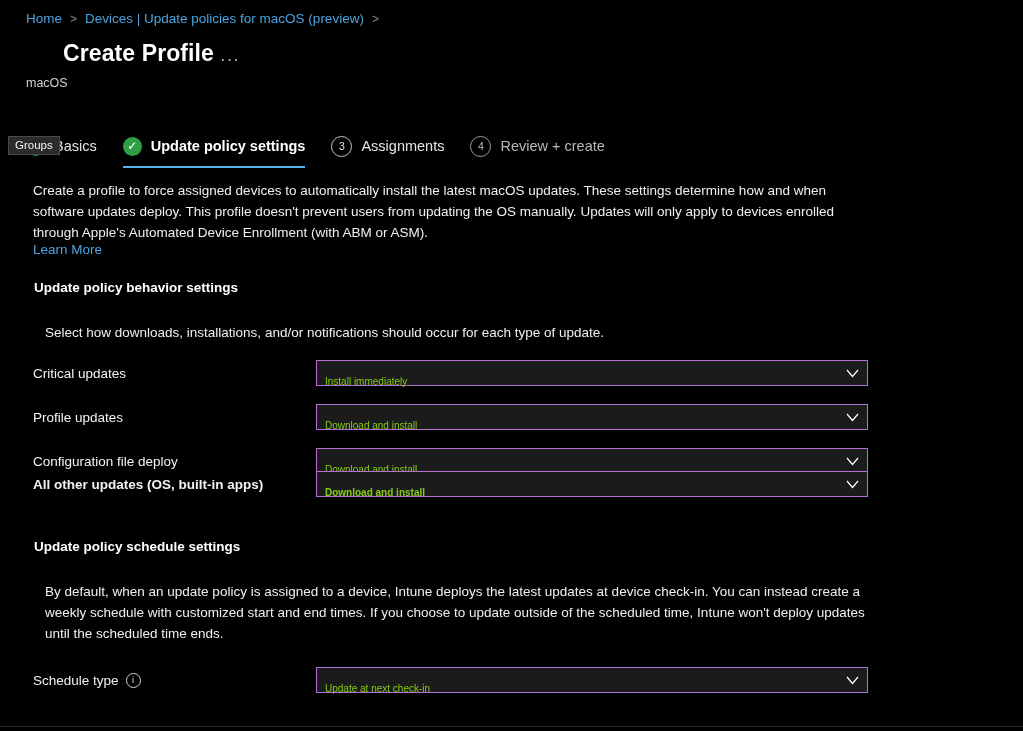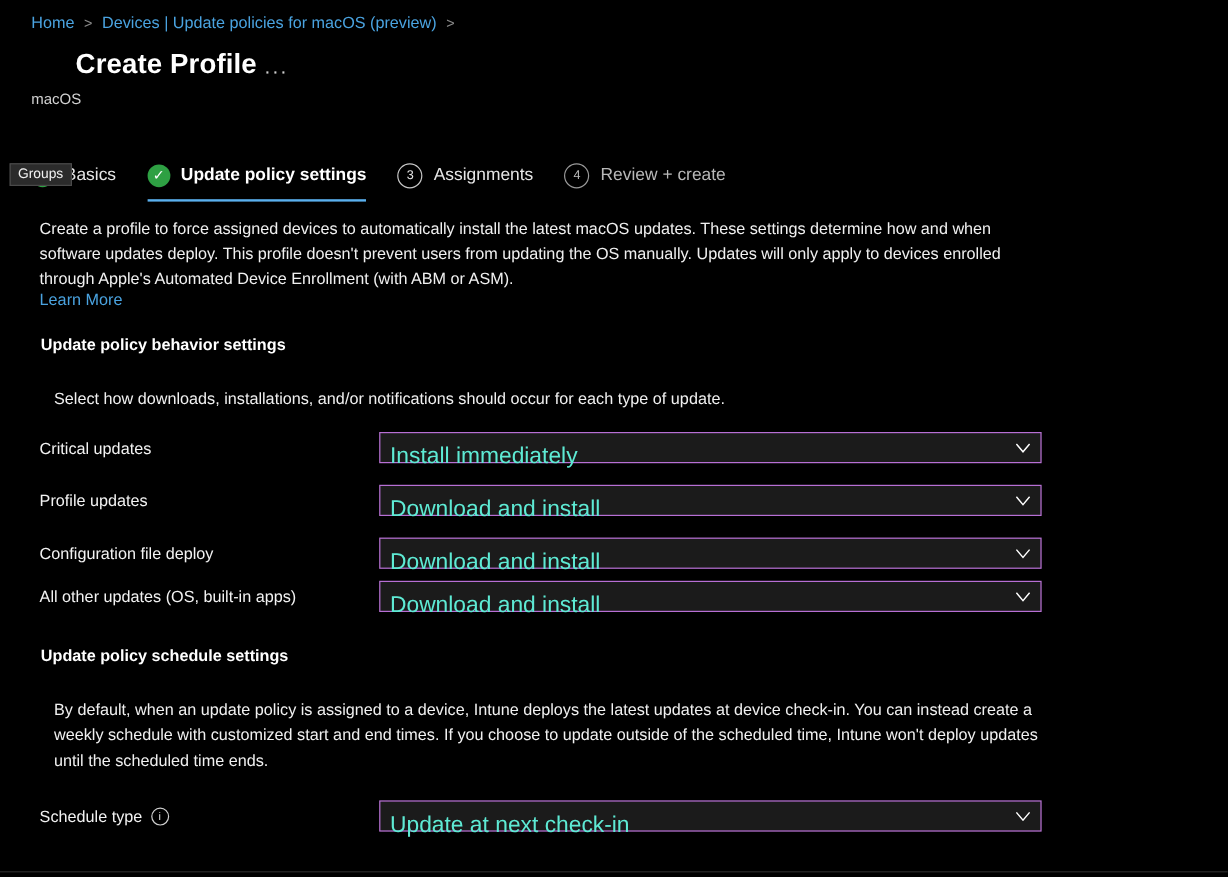--- a/index.html
+++ b/index.html
@@ -227,42 +227,42 @@
     width: 552px;
     height: 26px;
     background: #1b1b1b;
     border: 1px solid #b76fd4;
     box-sizing: border-box;
     display: flex;
     align-items: center;
     cursor: pointer;
   }
   .select-value {
-    font-size: 19px;
-    color: #5eead4;
+    font-size: 10px;
+    color: #84cc16;
     padding-left: 8px;
     flex: 1;
     white-space: nowrap;
     overflow: hidden;
     text-overflow: ellipsis;
     margin-top: 16px;
   }
   .chev {
     width: 30px;
     display: flex;
     align-items: center;
     justify-content: center;
     flex: none;
   }
   .chev svg { display: block; }
 
   .r1 { top: 360px; }
   .r2 { top: 404px; }
   .r3 { top: 448px; }
-  .r4 { top: 484px; }
+  .r4 { top: 471px; font-weight: bold; }
   .r5 { top: 667px; }
 
   
   .bottom-rule {
     position: absolute;
     left: 0;
     top: 726px;
     width: 1023px;
     height: 1px;
     background: #2a2a2a;

